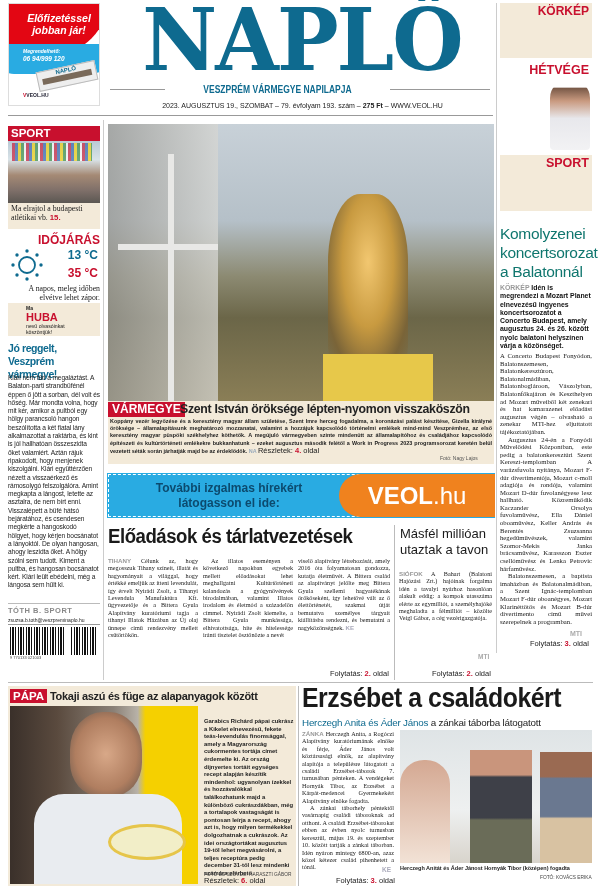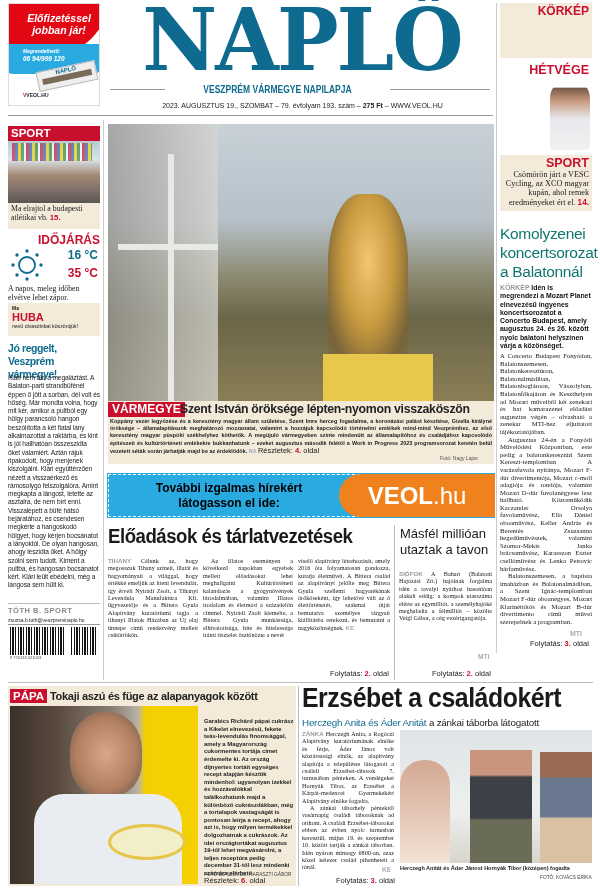--- a/index.html
+++ b/index.html
@@ -41,21 +41,20 @@
 
 <div class="abs beige" style="left:500px;top:3px;width:92px;height:55px;padding:2px 3px">
   <div class="sans red" style="text-align:right;font-weight:bold;font-size:12px;line-height:13px">KÖRKÉP</div>
 </div>
 <div class="abs" style="left:500px;top:64px;width:92px;height:88px">
   <div class="sans red" style="text-align:right;font-weight:bold;font-size:12.5px;line-height:13px;padding-right:3px">HÉTVÉGE</div>
   <div class="abs photo" style="left:50px;top:16px;width:40px;height:70px;background:linear-gradient(180deg,#fff 0%,#fff 10%,#7a5a48 12%,#c99a80 30%,#e8e8ec 55%,#f2f2f4 100%);border-radius:18px 18px 4px 4px"></div>
 </div>
 <div class="abs beige" style="left:500px;top:155px;width:92px;height:56px;padding:2px 3px">
   <div class="sans red" style="text-align:right;font-weight:bold;font-size:12.5px;line-height:13px">SPORT</div>
-  <div style="font-size:8.2px;line-height:9.2px;text-align:right"><span>Csömörön járt a VESC Cycling, az XCO magyar kupán, ahol remek eredményeket ért el.</span> <span class="page">14.</span></div>
 </div>
 
 <div class="abs sans" style="left:500px;top:224px;width:96px;font-size:15.5px;line-height:19px;color:#0f766e;letter-spacing:-0.3px">Komolyzenei koncertsorozat a Balatonnál</div>
 <div class="abs sans" style="left:500px;top:284px;width:92px;font-size:6.9px;line-height:8.3px;color:#111;font-weight:bold">
   <span style="color:#999">KÖRKÉP</span> <span>Idén is megrendezi a Mozart Planet elnevezésű ingyenes koncertsorozatot a Concerto Budapest, amely augusztus 24. és 26. között nyolc balatoni helyszínen várja a közönséget.</span>
 </div>
 <div class="abs tiny" style="left:500px;top:352px;width:92px;font-size:6.7px;line-height:7.6px">
   <p>A Concerto Budapest Fonyódon, Balatonszemesen, Balatonkeresztúron, Balatonalmádiban, Balatonboglároon, Vászolyban, Balatonfőkajáron és Keszthelyen ad Mozart műveiből két zenekari és hat kamarazenei előadást augusztus végén – olvasható a zenekar MTI-hez eljuttatott tájékoztatójában.</p>
   <p style="text-indent:8px">Augusztus 24-én a Fonyódi Művelődési Központban, este pedig a balatonkeresztúri Szent Kereszt-templomban A varázsfuvola nyitánya, Mozart F-dúr divertimentója, Mozart c-moll adagiója és rondója, valamint Mozart D-dúr fuvolanégyese lesz hallható. Közreműködik Kaczander Orsolya fuvolaművész, Ella Dániel oboaművész, Keller András és Berentés Zsuzsanna hegedűművészek, valamint Szomor-Mekis Janka brácsaművész, Karasszon Eszter csellóművész és Lenka Petrovic hárfaművész.</p>
   <p style="text-indent:8px">Balatonszemesen, a baptista imaházban és Balatonalmádiban, a Szent Ignác-templomban Mozart F-dúr oboanégyes, Mozart Klarinéttötös és Mozart B-dúr divertimento című művei szerepelnek a programban.</p>
@@ -80,26 +79,26 @@
         <circle cx="17" cy="3" r="1.7"></circle>
         <circle cx="17" cy="31" r="1.7"></circle>
         <circle cx="3" cy="17" r="1.7"></circle>
         <circle cx="31" cy="17" r="1.7"></circle>
         <circle cx="7" cy="7" r="1.7"></circle>
         <circle cx="27" cy="7" r="1.7"></circle>
         <circle cx="7" cy="27" r="1.7"></circle>
         <circle cx="27" cy="27" r="1.7"></circle>
       </g>
   </svg>
-  <div class="abs sans blue" style="right:2px;top:14px;font-weight:bold;font-size:12px">16 °C</div>
+  <div class="abs sans blue" style="right:2px;top:14px;font-weight:bold;font-size:12px">13 °C</div>
   <div class="abs sans red" style="right:2px;top:32px;font-weight:bold;font-size:12px">35 °C</div>
-  <div class="abs" style="left:0;top:50px;width:92px;text-align:left;font-size:7.8px;line-height:9px">A napos, meleg időben elvétve lehet zápor.</div>
+  <div class="abs" style="left:0;top:50px;width:92px;text-align:right;font-size:7.8px;line-height:9px">A napos, meleg időben elvétve lehet zápor.</div>
 </div>
 
-<div class="abs beige" style="left:8px;top:303px;width:92px;height:33px;padding:2px 4px">
+<div class="abs beige" style="left:8px;top:303px;width:92px;height:33px;padding:2px 18px">
   <div class="sans" style="font-size:5px;font-weight:bold">Ma</div>
   <div class="sans red" style="font-size:11px;font-weight:bold;line-height:12px">HUBA</div>
   <div class="sans" style="font-size:5.2px">nevű olvasóinkat köszöntjük!</div>
 </div>
 
 <div class="abs sans blue" style="left:8px;top:342px;width:92px;font-weight:bold;font-size:10.5px;line-height:13px;letter-spacing:-0.4px">Jó reggelt, Veszprém vármegye!</div>
 <div class="abs sans" style="left:8px;top:374px;width:92px;font-size:6.6px;line-height:8.3px;color:#222;letter-spacing:-0.1px">Klári nem tűri a megaláztást. A Balaton-parti strandbüfénél éppen ő jött a sorban, dél volt és hőség. Már mondta volna, hogy mit kér, amikor a pultból egy hölgy parancsoló hangon beszólította a két fiatal lány alkalmazottat a raktárba, és kint is jól hallhatóan összeszidta őket valamiért. Aztán rájuk ripakodott, hogy menjenek kiszolgálni. Klári együttérzően nézett a visszaérkező és rámosolygó felszolgálóra. Amint megkapta a lángost, letette az asztalra, de nem bírt enni. Visszalépett a büfé hátsó bejáratához, és csendesen megkérte a hangoskodó hölgyet, hogy kérjen bocsánatot a lányoktól. De olyan hangosan, ahogy leszidta őket. A hölgy szólni sem tudott. Kiment a pultba, és hangosan bocsánatot kért. Klári leült ebédelni, még a lángosa sem hűlt ki.</div>
 <div class="abs hr" style="left:8px;top:603px;width:92px;height:1px;background:#bbb"></div>
 <div class="abs sans" style="left:8px;top:606px;font-size:7.5px;font-weight:bold;color:#888;letter-spacing:0.5px">TÓTH B. SPORT</div>
 <div class="abs sans" style="left:8px;top:617px;font-size:5px;color:#222;border-bottom:1px solid #999;width:92px;padding-bottom:1px">zsuzsa.b.toth@veszpreminaplo.hu</div>
@@ -118,21 +117,21 @@
 </div>
 <div class="abs beige" style="left:108px;top:401px;width:386px;height:63px"></div>
 <div class="abs sans" style="left:108px;top:402px;background:#c8102e;color:#fff;font-weight:bold;font-size:12px;padding:0 4px;height:15px;line-height:15px">VÁRMEGYE</div>
 <div class="abs sans" style="left:180px;top:401px;font-size:12.3px;font-weight:bold;color:#222;letter-spacing:-0.3px;line-height:16px">Szent István öröksége lépten-nyomon visszaköszön</div>
 <div class="abs sans" style="left:110px;top:418px;width:382px;font-size:5.45px;line-height:7.2px;font-weight:bold;color:#222;text-align:justify">
   <span>Koppány vezér legyőzése és a keresztény magyar állam születése, Szent Imre herceg fogadalma, a koronázási palást készítése, Gizella királyné öröksége – államalapításunk meghatározó mozzanatai, valamint a hozzájuk kapcsolódó történelmi emlékek mind-mind Veszprémhez, az első keresztény magyar püspöki székhelyhez köthetők. A megújuló vármegyeben szinte mindenütt az államalapítóhoz és családjához kapcsolódó építészeti és kultúrtörténeti emlékekre bukkanhatunk – ezeket augusztus második felétől a Work in Progress 2023 programsorozat keretén belül vezetett séták során járhatják majd be az érdeklődők.</span> <span style="color:#9ab">NA</span> <span style="font-weight:normal;font-size:7.5px"><span>Részletek: </span><span class="page">4.</span><span> oldal</span></span>
 </div>
 <div class="abs sans" style="left:440px;top:455px;font-size:5px;color:#555">Fotó: Nagy Lajos</div>
 
 <div class="abs" style="left:108px;top:474px;width:386px;height:43px;background:#29abe2;border:1px dashed #fff;outline:1px solid #29abe2">
-  <div class="abs sans" style="left:20px;top:6px;width:200px;text-align:center;color:#000000;font-weight:bold;font-size:12px;line-height:15px">További izgalmas hírekért látogasson el ide:</div>
+  <div class="abs sans" style="left:20px;top:6px;width:200px;text-align:center;color:#0c4a6e;font-weight:bold;font-size:12px;line-height:15px">További izgalmas hírekért látogasson el ide:</div>
   <div class="abs" style="left:230px;top:-1px;width:156px;height:43px;background:#f0821e;border-radius:24px 0 0 24px;color:#fff;text-align:center;line-height:43px">
     <span class="sans" style="font-size:24px;font-weight:bold">VEOL</span><span class="sans" style="font-size:24px">.hu</span>
   </div>
 </div>
 
 <div class="abs sans" style="left:108px;top:525px;font-size:20px;font-weight:bold;color:#1a1a1a;letter-spacing:-0.5px;transform:scaleX(0.93);transform-origin:left">Előadások és tárlatvezetések</div>
 <div class="abs tiny" style="left:108px;top:557px;width:90px"><b class="sans" style="color:#999">TIHANY</b> <span>Célunk az, hogy megosszuk Tihany színeit, illatát és hagyományait a világgal, hogy értékké emeljük az itteni levendulát, így érvelt Nyirádi Zsolt, a Tihanyi Levendula Manufaktúra Kft. ügyvezetője és a Bittera Gyula Alapítvány kuratóriumi tagja a tihanyi Illatok Házában az Új olaj ünnepe című rendezvény mellett csütörtökön.</span></div>
 <div class="abs tiny" style="left:203px;top:557px;width:90px;text-indent:8px"><span>Az illatos eseményen a következő napokban egyebek mellett előadásokat lehet meghallgatni Kultúrtörténeti kalandozás a gyógynövények birodalmában, valamint Illatos irodalom és életmód a századelőn címmel. Nyirádi Zsolt kiemelte, a Bittera Gyula munkássága, elhivatottsága, hite és hitelessége iránti tisztelet ösztönözte a nevét</span></div>
 <div class="abs tiny" style="left:298px;top:557px;width:92px"><span>viselő alapítvány létrehozását, amely 2016 óta folyamatosan gondozza, kutatja életművét. A Bittera család az alapítványt jelölte meg Bittera Gyula szellemi hagyatékának örököseként, így lehetővé vált az ő élettörténetét, szakmai útját bemutatva személyes tárgyait kiállításba rendezni, és bemutatni a nagyközönségnek.</span> <b class="sans" style="color:#aab">KE</b></div>
 <div class="abs sans" style="left:330px;top:669px;font-size:7.5px;color:#222"><span>Folytatás: </span><span class="page">2.</span><span> oldal</span></div>
@@ -153,21 +152,21 @@
   <div style="position:absolute;left:24px;top:88px;width:148px;height:92px;background:#e9ecf0;border-radius:30px 30px 0 0"></div>
   <div style="position:absolute;left:98px;top:118px;width:78px;height:36px;background:#f2eec8;border-radius:50%;border:3px solid #e6c54a"></div>
 </div>
 <div class="abs sans" style="left:204px;top:718px;width:90px;font-size:5.9px;line-height:7.6px;font-weight:bold;color:#222">
   <span>Garabics Richárd pápai cukrász a Kikelet elnevezésű, fekete teás-levendulás finomsággal, amely a Magyarország cukormentes tortája címet érdemelte ki. Az ország díjnyertes tortáit egységes recept alapján készítik mindenhol: ugyanolyan ízekkel és hozzávalókkal találkozhatunk majd a különböző cukrászdákban, még a tortalapok vastagságát is pontosan leírja a recept, ahogy azt is, hogy milyen termékekkel dolgozhatnak a cukrászok. Az idei országtortákat augusztus 19-től lehet megvásárolni, a teljes receptúra pedig december 31-től lesz mindenki számára elérhető.</span><br><span style="font-weight:normal;font-size:7.5px"><span>Részletek: </span><span class="page">6.</span><span> oldal</span></span>
 </div>
 <div class="abs sans" style="left:204px;top:872px;font-size:4.8px;color:#444;text-transform:uppercase">Fotó és szöveg: Haraszti Gábor</div>
 
 <div class="abs hr" style="left:298px;top:686px;width:1px;height:200px;background:#bbb"></div>
 <div class="abs sans" style="left:302px;top:682px;font-size:27px;font-weight:bold;color:#1a1a1a;letter-spacing:-0.5px;transform:scaleX(0.92);transform-origin:left;line-height:32px">Erzsébet a családokért</div>
-<div class="abs sans" style="left:302px;top:717px;font-size:9.8px;letter-spacing:-0.2px;color:#222"><span class="blue">Herczegh Anita és Áder Anitát</span><span> a zánkai táborba látogatott</span></div>
+<div class="abs sans" style="left:302px;top:717px;font-size:9.8px;letter-spacing:-0.2px;color:#222"><span class="blue">Herczegh Anita és Áder János</span><span> a zánkai táborba látogatott</span></div>
 <div class="abs tiny" style="left:302px;top:730px;width:92px"><b class="sans" style="color:#999">ZÁNKA</b> <span>Herczegh Anita, a Rogóczi Alapítvány kuratóriumának elnöke és férje, Áder János volt köztársasági elnök, az alapítvány alapítója a településre látogatott a családi Erzsébet-táborok 7. turnusában pénteken. A vendégeket Hornyák Tibor, az Erzsébet a Kárpát-medencei Gyermekekért Alapítvány elnöke fogadta.</span><p style="text-indent:8px">A zánkai táborhely péntektől vasárnapig családi táboroknak ad otthont. A családi Erzsébet-táborokat ebben az évben nyolc turnusban keresztül, május 19. és szeptember 10. között tartják a zánkai táborban. Idén nyáron mintegy 6800-an, azaz közel kétezer család pihenhetett a tónál.</p></div>
 <div class="abs sans" style="left:382px;top:866px;font-size:6.5px;color:#aab;font-weight:bold">KE</div>
 <div class="abs sans" style="left:336px;top:876px;font-size:7.5px;color:#222"><span>Folytatás: </span><span class="page">3.</span><span> oldal</span></div>
 <div class="abs photo" style="left:400px;top:730px;width:192px;height:133px;background:linear-gradient(180deg,#dfe4e6 0%,#eef0f0 60%,#d8d4cc 100%)">
   <div style="position:absolute;left:0;top:30px;width:50px;height:103px;background:linear-gradient(180deg,#d4a892,#f2e2d6);border-radius:24px 24px 0 0"></div>
   <div style="position:absolute;left:70px;top:20px;width:62px;height:113px;background:linear-gradient(180deg,#c9957c 0%,#c9957c 22%,#3e4048 24%,#3e4048 60%,#6a6c58 62%)"></div>
   <div style="position:absolute;left:140px;top:22px;width:52px;height:111px;background:linear-gradient(180deg,#9a6a52 0%,#9a6a52 22%,#6a7890 24%,#6a7890 58%,#d8c2a2 60%)"></div>
 </div>
 <div class="abs sans" style="left:400px;top:865px;font-size:5.5px;font-weight:bold;color:#222">Herczegh Anitát és Áder Jánost Hornyák Tibor (középen) fogadta</div>
 <div class="abs sans" style="left:540px;top:875px;font-size:4.8px;color:#444;text-transform:uppercase">Fotó: Kovács Erika</div>

